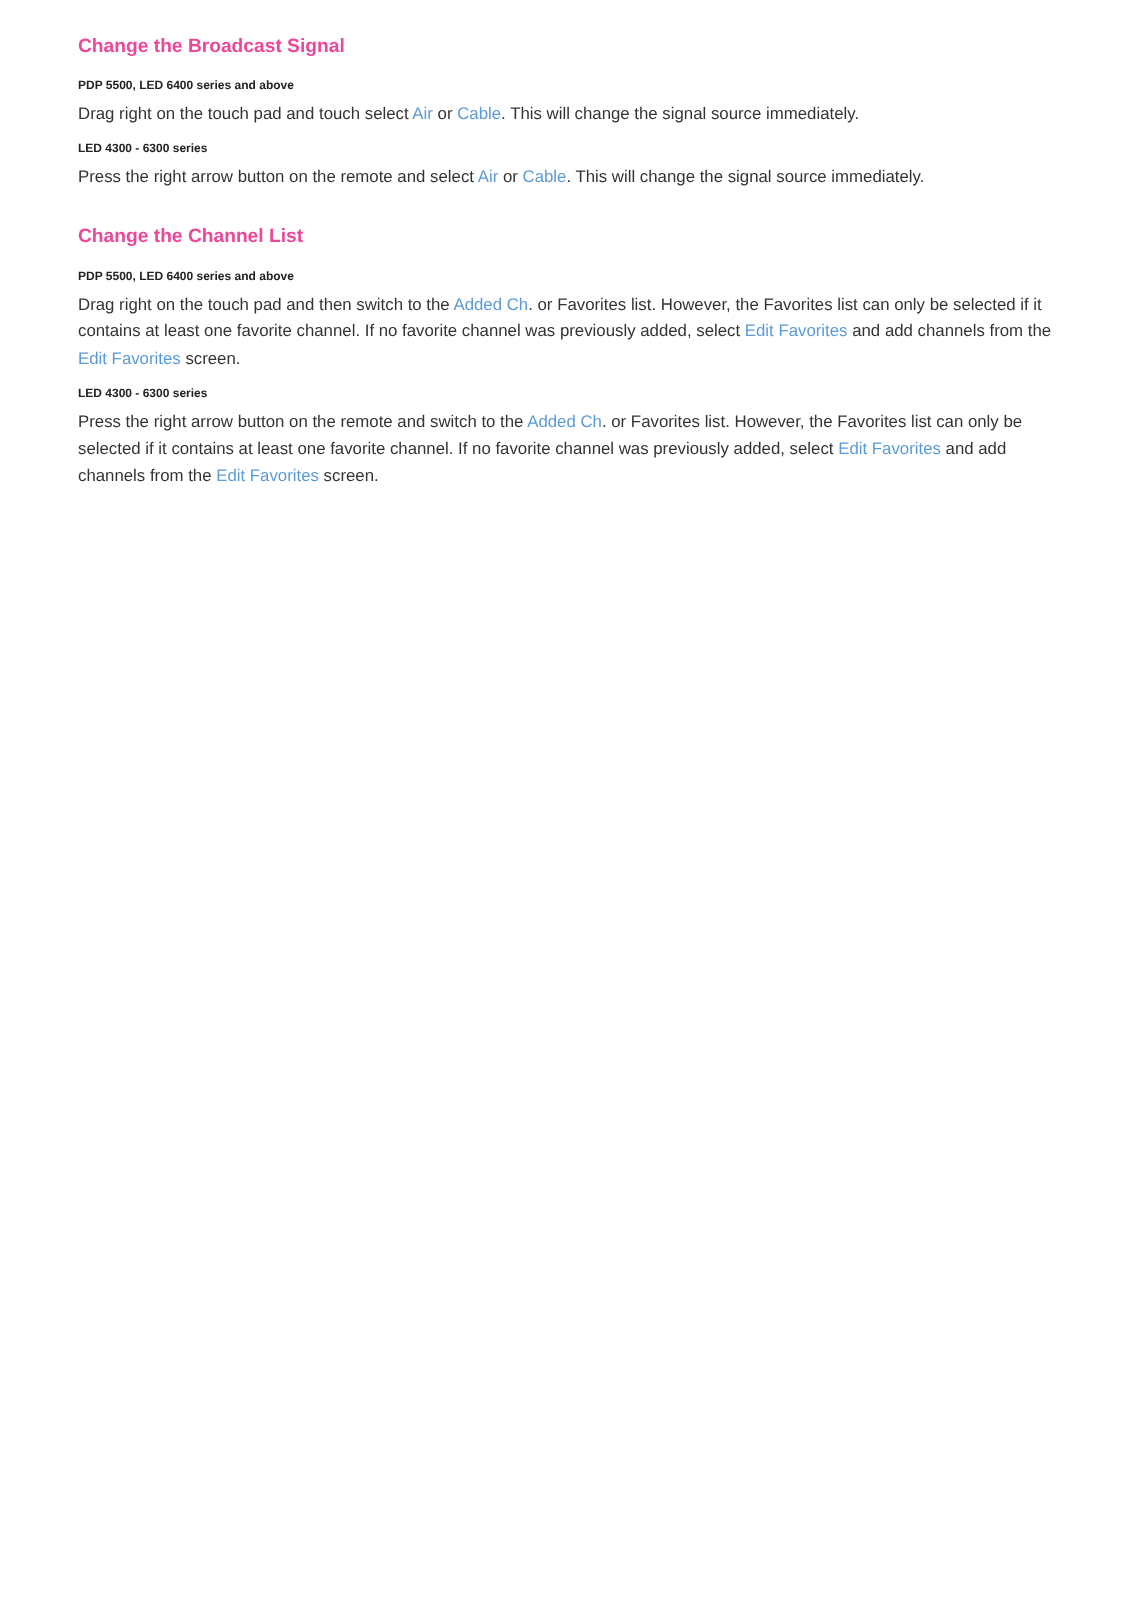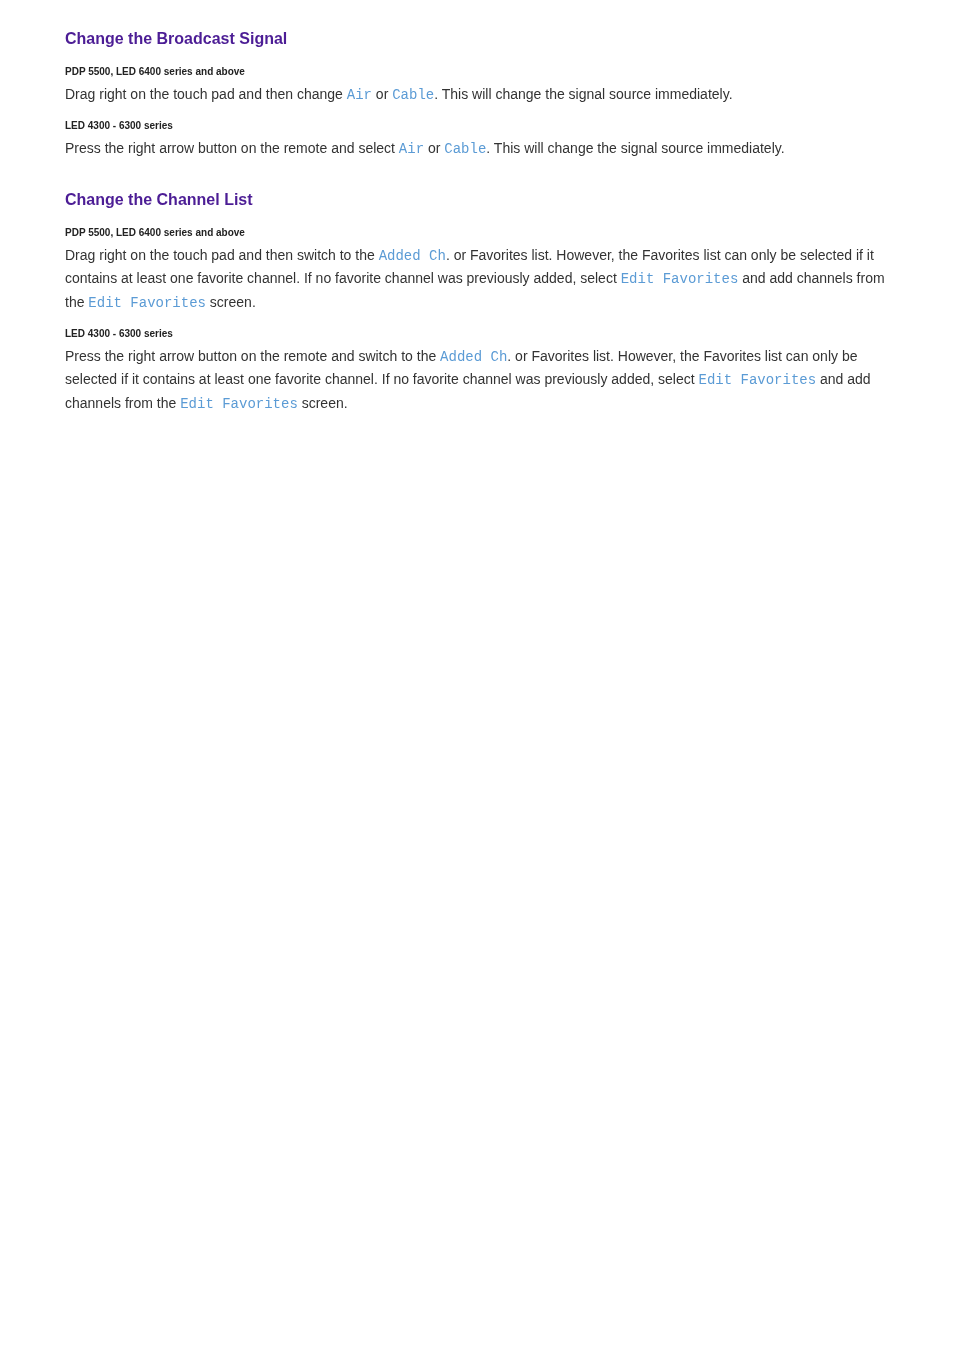--- a/index.html
+++ b/index.html
@@ -16,21 +16,21 @@
       width: 954px;
       min-height: 1350px;
       padding: 30px 65px 60px 65px;
     }
 
     .section {
       margin-bottom: 30px;
     }
 
     .section-title {
-      color: #4c1d95;
+      color: #ec4899;
       font-size: 16px;
       font-weight: bold;
       margin-bottom: 18px;
       padding-bottom: 0;
     }
 
     .subsection {
       margin-bottom: 14px;
     }
 
@@ -43,38 +43,37 @@
 
     .subsection-body {
       font-size: 14px;
       color: #333333;
       line-height: 1.6;
     }
 
     .link {
       color: #5b9bd5;
       text-decoration: none;
-      font-family: Liberation Mono, monospace;
     }
 
     .section-divider {
       margin-top: 20px;
       margin-bottom: 30px;
     }
   </style>
 </head>
 <body>
 
 <div class="section">
   <h2 class="section-title">Change the Broadcast Signal</h2>
 
   <div class="subsection">
     <div class="subsection-title">PDP 5500, LED 6400 series and above</div>
     <div class="subsection-body">
-      <span>Drag right on the touch pad and then change </span><a class="link" href="#">Air</a><span> or </span><a class="link" href="#">Cable</a><span>. This will change the signal source immediately.</span>
+      <span>Drag right on the touch pad and touch select </span><a class="link" href="#">Air</a><span> or </span><a class="link" href="#">Cable</a><span>. This will change the signal source immediately.</span>
     </div>
   </div>
 
   <div class="subsection">
     <div class="subsection-title">LED 4300 - 6300 series</div>
     <div class="subsection-body">
       <span>Press the right arrow button on the remote and select </span><a class="link" href="#">Air</a><span> or </span><a class="link" href="#">Cable</a><span>. This will change the signal source immediately.</span>
     </div>
   </div>
 </div>

